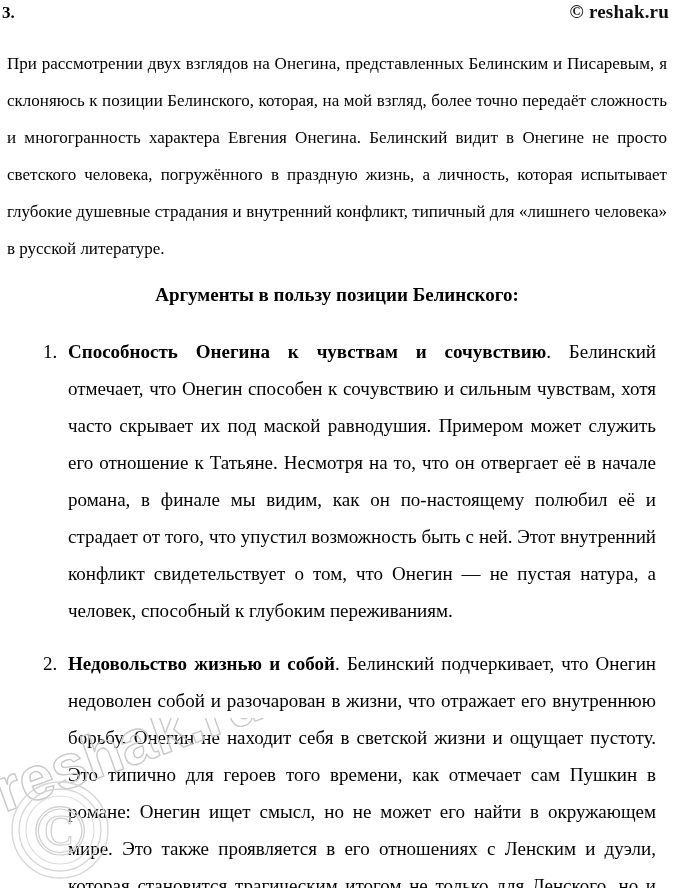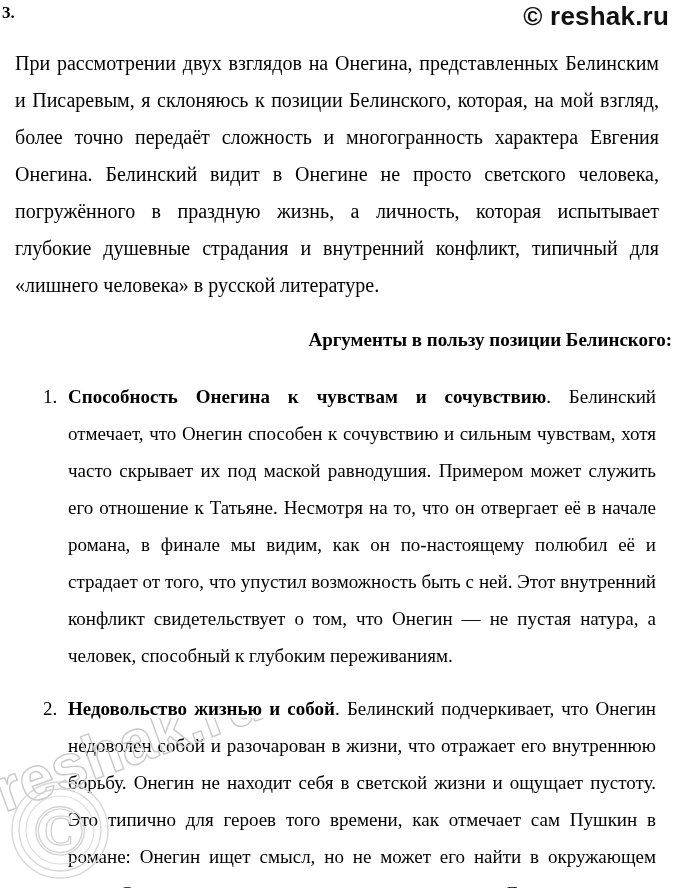--- a/index.html
+++ b/index.html
@@ -24,22 +24,22 @@
     box-sizing: border-box;
     padding: 0 3px 0 2px;
     z-index: 2;
   }
 
   
   .wm-corner {
     position: absolute;
     top: 1px;
     right: 6px;
-    font-family: Liberation Sans, sans-serif;
-    font-size: 26px;
+    font-family: Liberation Serif, serif;
+    font-size: 19px;
     font-weight: 700;
     color: #111111;
     letter-spacing: 0.2px;
     white-space: nowrap;
     z-index: 5;
   }
 
   .wm-big {
     position: absolute;
     left: -18px;
@@ -54,38 +54,38 @@
   
   .doc-number {
     font-size: 17px;
     font-weight: 700;
     line-height: 22px;
     margin: 0;
     padding: 2px 0 0 0;
   }
 
   .para {
-    font-size: 20px;
+    font-size: 17px;
     line-height: 37px;
     text-align: justify;
     text-justify: inter-word;
-    margin: 13px;
+    margin: 5px;
     padding: 0;
     hyphens: none;
   }
 
   .para-first { margin-top: 11px; }
 
   .section-head {
     font-size: 19px;
     font-weight: 700;
     line-height: 37px;
     margin: 0;
     padding: 0;
-    text-align: right;
+    text-align: center;
   }
 
   ol.arg-list {
     margin: 0;
     padding: 0;
     list-style: none;
     counter-reset: argitem;
   }
 
   ol.arg-list > li {

